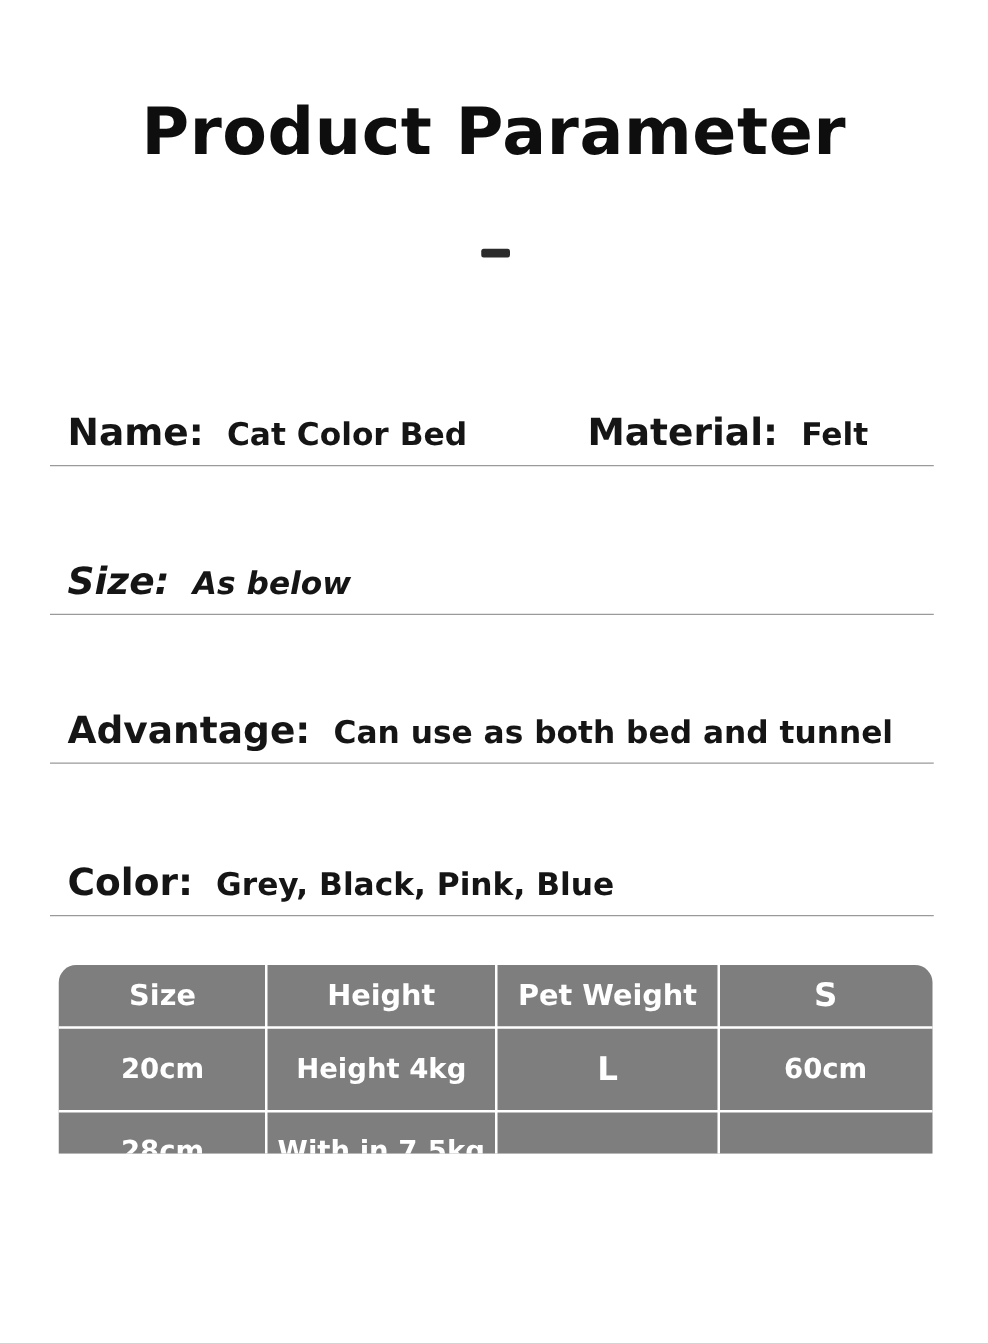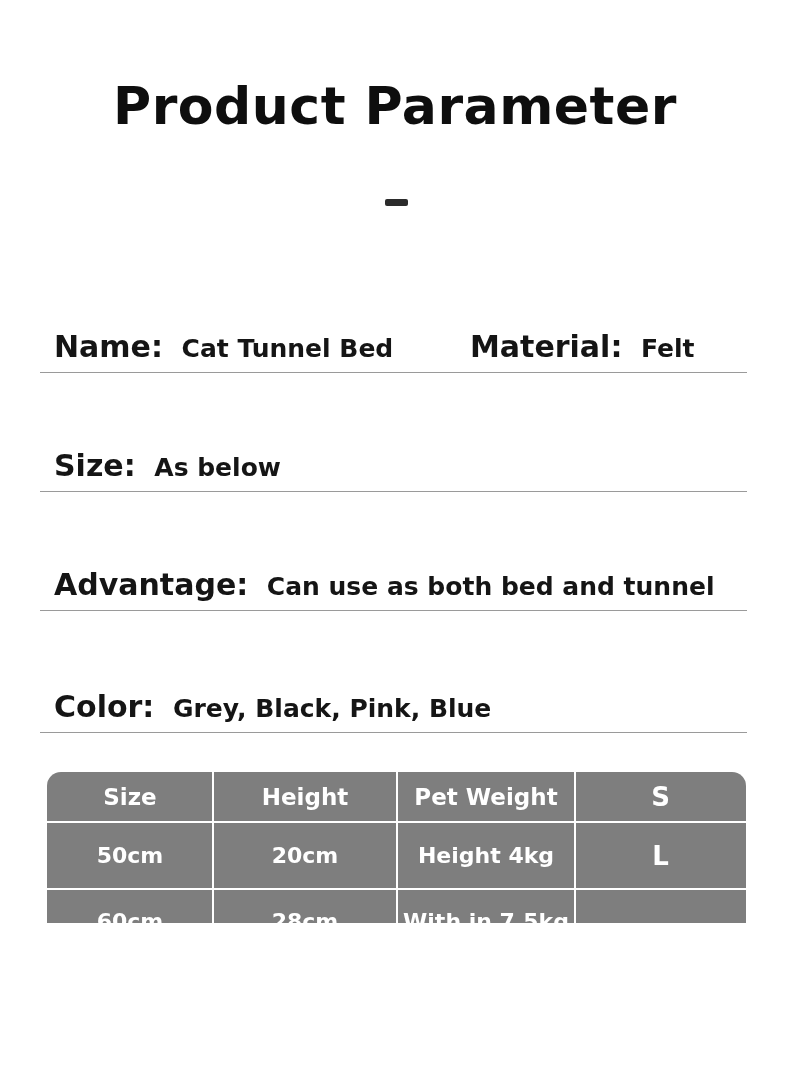--- a/index.html
+++ b/index.html
@@ -14,21 +14,21 @@
   }
   .title-dash {
     position:absolute; top:199px; left:385px; width:23px; height:7px;
     background:#2b2b2b; border-radius:2px;
   }
   .field-row {
     position:absolute; left:40px; width:707px; box-sizing:border-box;
     border-bottom:1px solid #9a9a9a; padding:13px 0 0 14px; height:57px;
   }
   .row-1 { top:316px; }
-  .row-2 { top:435px; }
+  .row-2 { top:435px;font-style:italic; }
   .row-3 { top:554px; }
   .row-4 { top:676px; }
   .pair { display:inline; white-space:nowrap; }
   .pair-material { position:absolute; left:430px; top:13px; }
   .label { font-size:30px; }
   .value { font-size:25px; margin-left:13px; }
   .size-table {
     position:absolute; left:47px; top:772px; width:699px; height:181px;
     background:#7e7e7e; border-radius:14px; color:#ffffff;
   }
@@ -53,21 +53,21 @@
 <body>
 
 <div class="page">
 
   <h1 class="title">Product Parameter</h1>
   <div class="title-dash"></div>
 
   <div class="field-row row-1">
     <span class="pair">
       <span class="label">Name:</span>
-      <span class="value">Cat Tunnel Bed</span>
+      <span class="value">Cat Color Bed</span>
     </span>
     <span class="pair pair-material">
       <span class="label">Material:</span>
       <span class="value">Felt</span>
     </span>
   </div>
 
   <div class="field-row row-2">
     <span class="pair">
       <span class="label">Size:</span>
@@ -89,21 +89,20 @@
     </span>
   </div>
 
   <div class="size-table">
     <div class="size-grid">
       <div class="cell th">Size</div>
       <div class="cell th">Height</div>
       <div class="cell th">Pet Weight</div>
 
       <div class="cell td td-size">S</div>
-      <div class="cell td">50cm</div>
       <div class="cell td">20cm</div>
       <div class="cell td">Height 4kg</div>
 
       <div class="cell td td-size">L</div>
       <div class="cell td">60cm</div>
       <div class="cell td">28cm</div>
       <div class="cell td">With in 7.5kg</div>
     </div>
     <div class="vline vline-1"></div>
     <div class="vline vline-2"></div>

